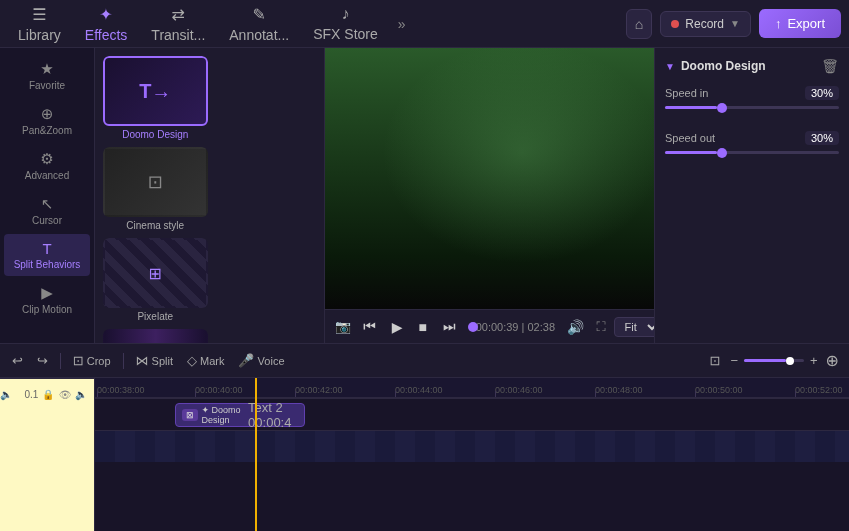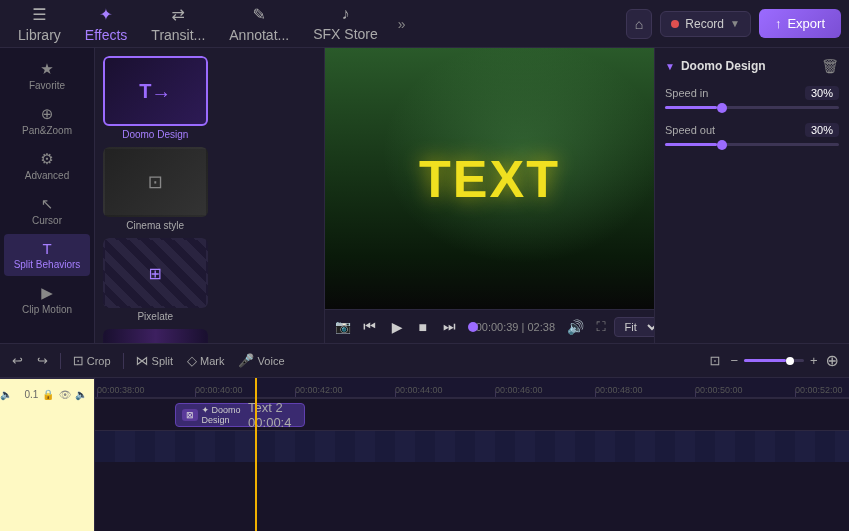--- a/index.html
+++ b/index.html
@@ -368,21 +368,21 @@
       font-size: 10px;
     }
     .delete-btn {
       background: none;
       border: none;
       color: #888;
       cursor: pointer;
       font-size: 14px;
     }
     .effect-control {
-      margin-bottom: 14px;
+      margin-bottom: 22px;
     }
     .effect-control-header {
       display: flex;
       justify-content: space-between;
       align-items: center;
       margin-bottom: 6px;
     }
     .effect-control-label {
       font-size: 11px;
       color: #aaa;
@@ -747,21 +747,20 @@
           
         </div>
       </div>
     </div>
   </div>
 
   <div class="center-panel">
     <div class="video-preview">
       <div class="video-bg">
         <div class="video-waterfall"></div>
-        <div class="video-text-overlay">TEXT</div>
       </div>
     </div>
     <div class="video-controls">
       <button class="screenshot-btn">📷</button>
       <button class="ctrl-btn">⏮</button>
       <button class="ctrl-btn">▶</button>
       <button class="ctrl-btn">■</button>
       <button class="ctrl-btn">⏭</button>
       <div class="progress-bar-container">
         <div class="progress-fill"></div>

